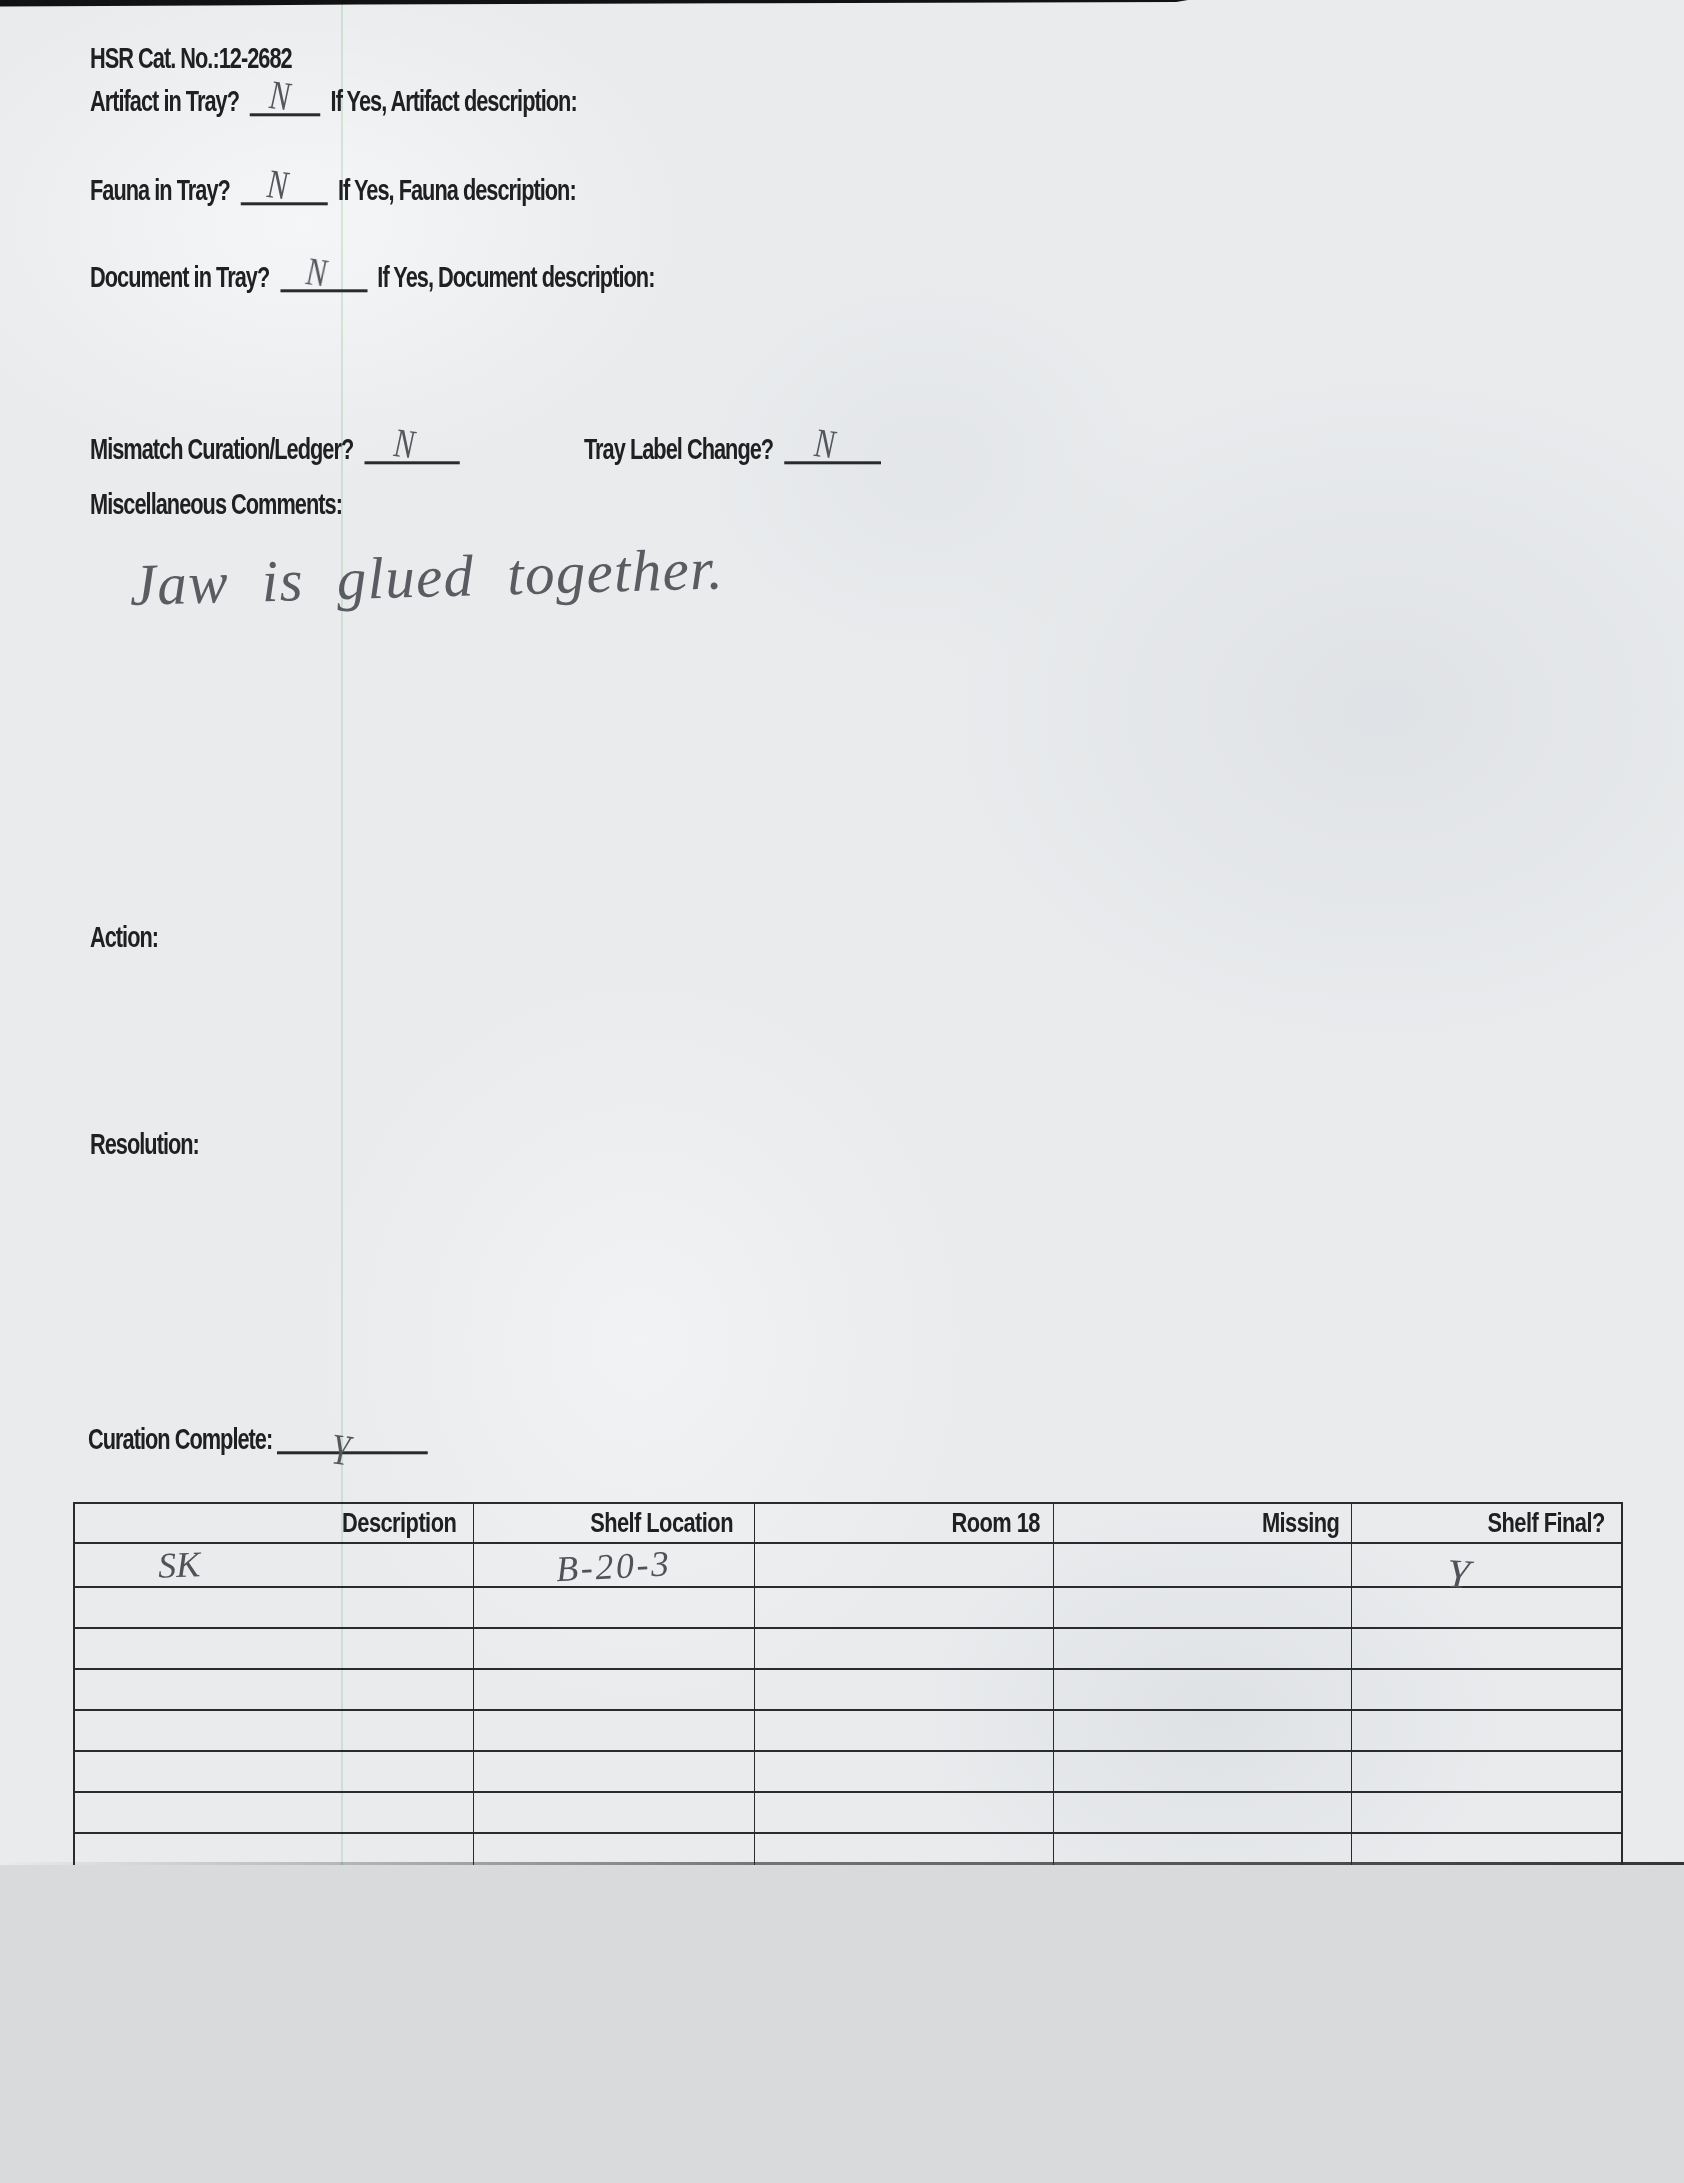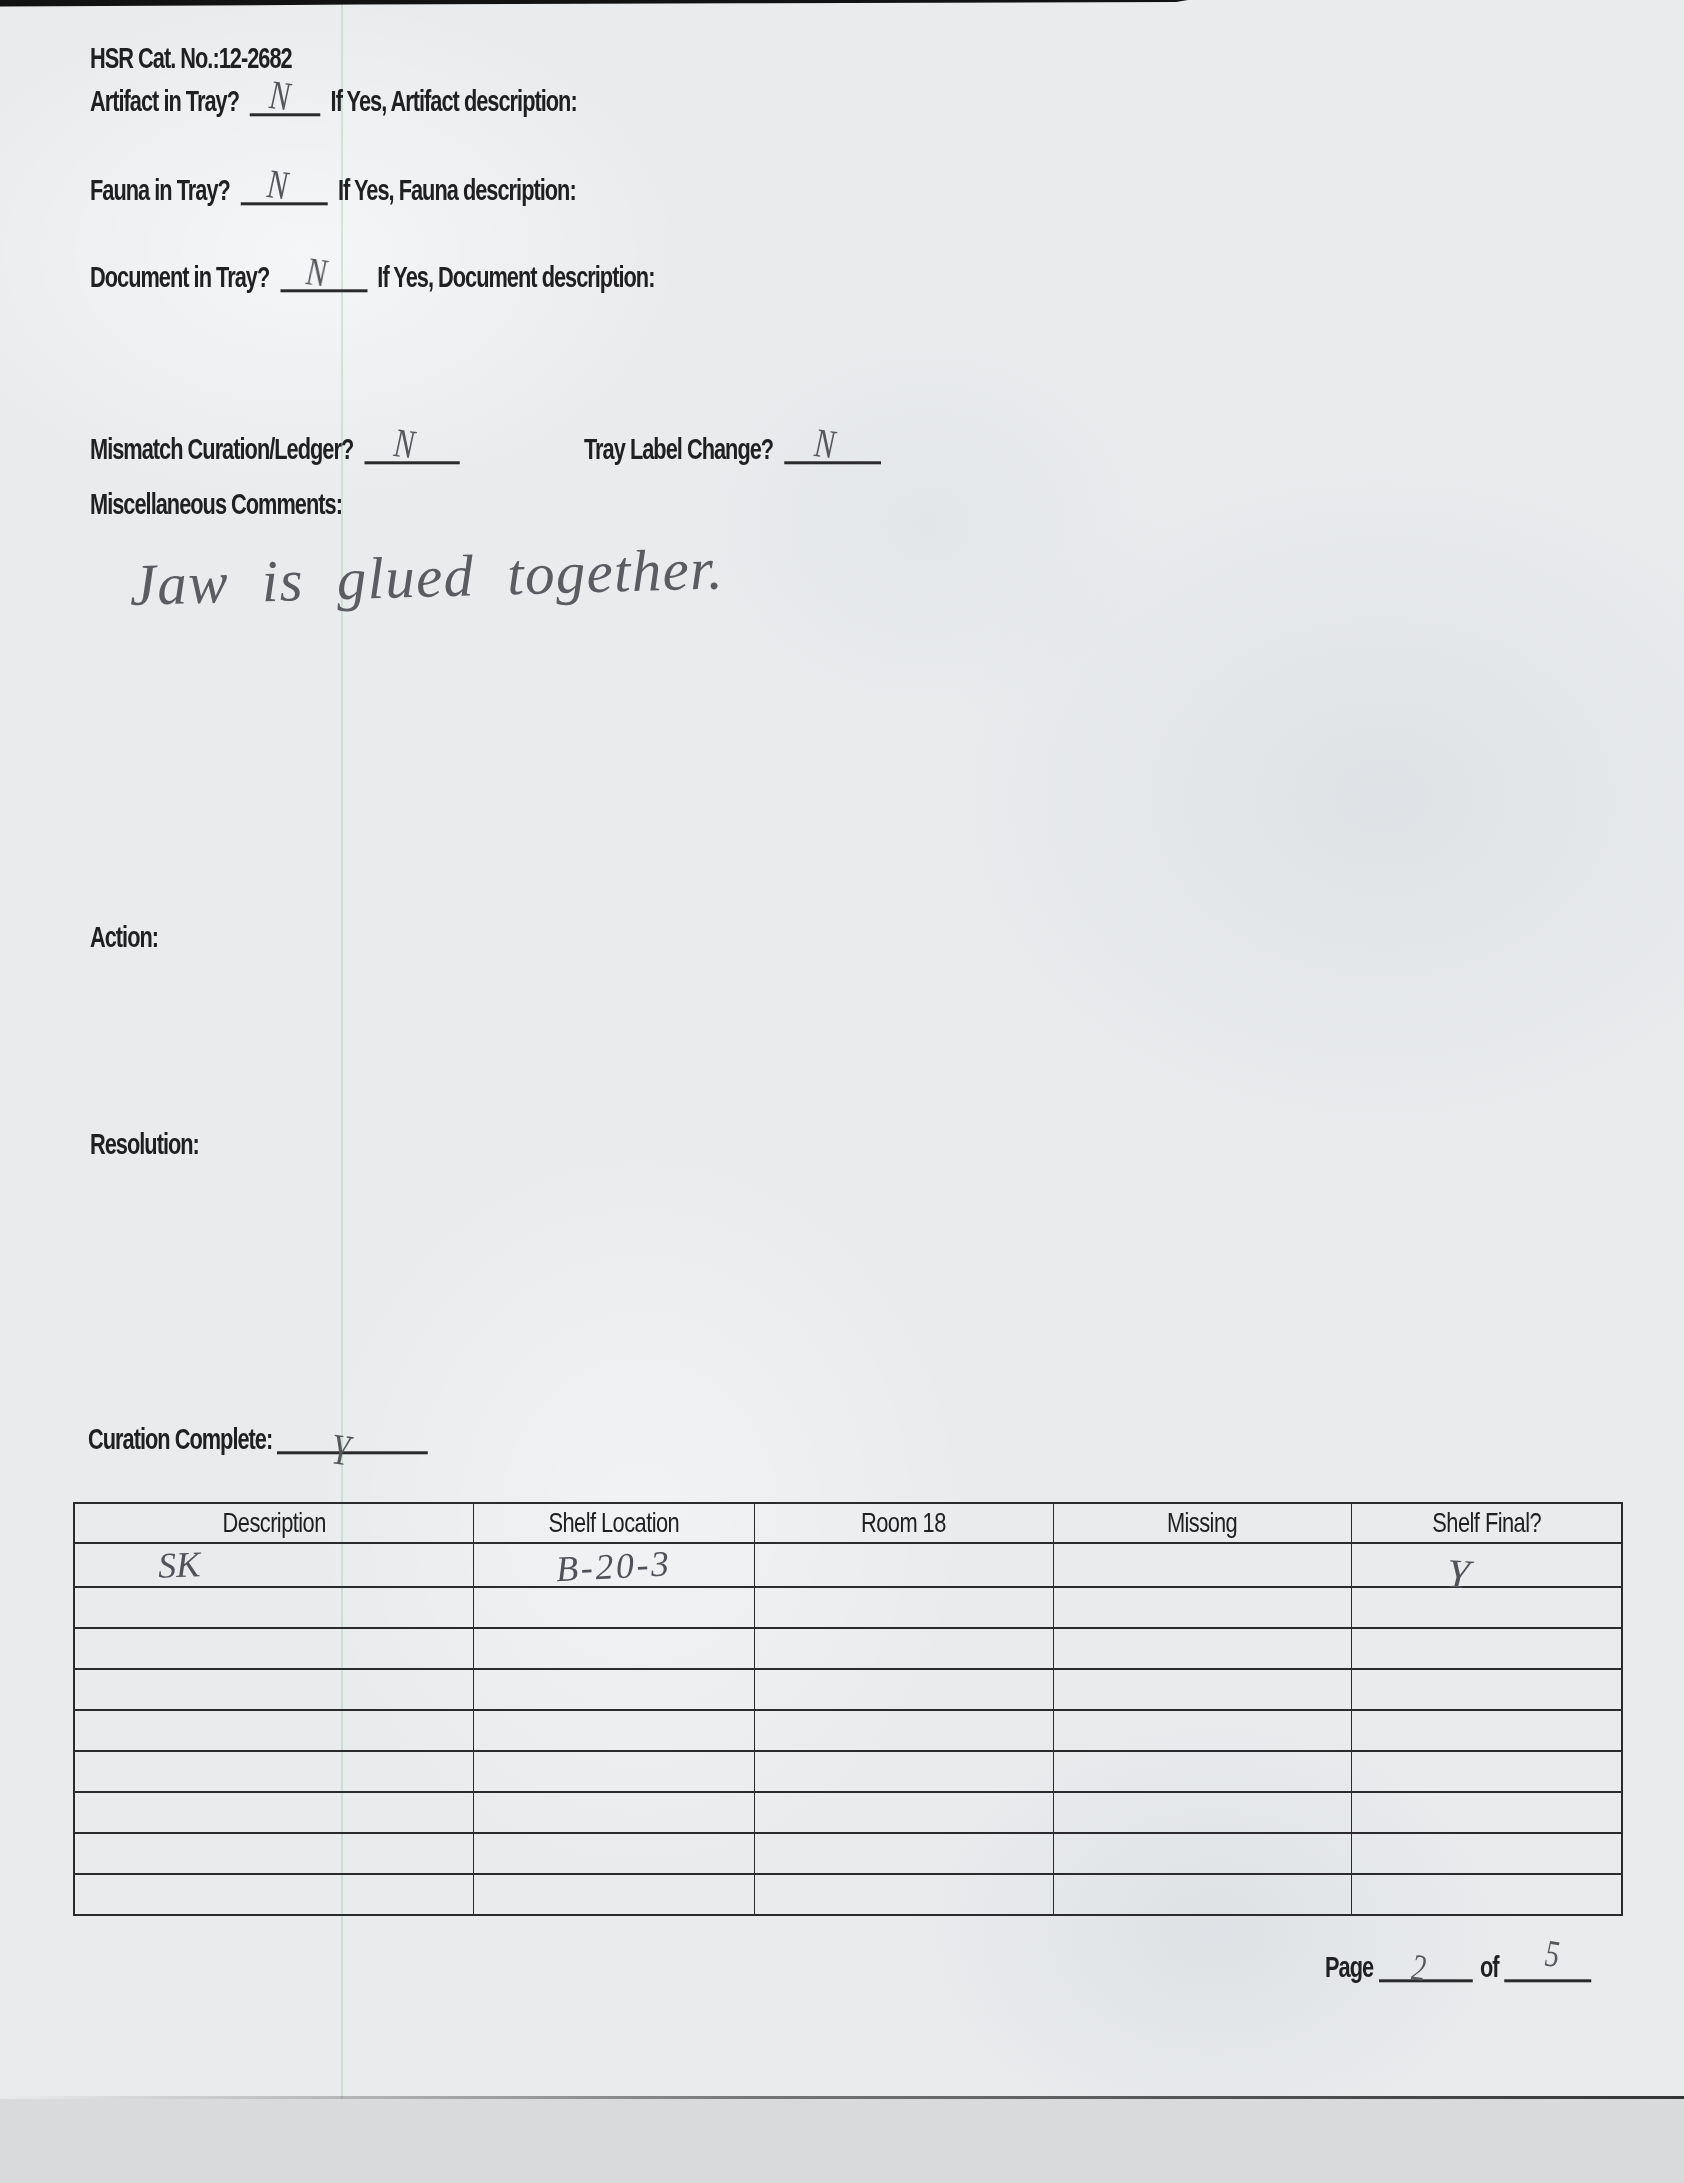--- a/index.html
+++ b/index.html
@@ -1,20 +1,20 @@
 <!DOCTYPE html>
 <html style="font-size:10.6px"><head>
 <meta charset="utf-8">
 <style>
   html, body { margin: 0; padding: 0; background: #d8dadc; }
 
   .page {
     position: relative;
     width: 1685px;
-    height: 2099px;
+    height: 1865px;
     overflow: hidden;
     background-color: #e9ebed;
     background-image:
       radial-gradient(ellipse 594px 396px at 18% 12%, rgba(255,255,255,0.55), transparent 65%),
       radial-gradient(ellipse 726px 561px at 82% 38%, rgba(209,213,219,0.40), transparent 62%),
       radial-gradient(ellipse 561px 627px at 38% 72%, rgba(255,255,255,0.38), transparent 60%),
       radial-gradient(ellipse 502px 370px at 72% 92%, rgba(206,210,216,0.38), transparent 60%),
       radial-gradient(ellipse 396px 330px at 55% 25%, rgba(214,218,224,0.30), transparent 60%);
     font-family: "Liberation Sans", sans-serif;
   }
@@ -104,24 +104,24 @@
   .inv-table th, .inv-table td {
     border: 1.3px solid #2b2b2d;
     border-top-width: 2px;
     border-bottom-width: 2px;
     padding: 0;
     overflow: visible;
   }
   .inv-table th {
     height: 38px;
     font-size: 28px;
-    font-weight: normal;
+    font-weight: bold;
     letter-spacing: -0.7px;
     color: #202022;
-    text-align: center;
+    text-align: right;
     vertical-align: middle;
   }
   .inv-table th .hdr-inner { display: inline-block; transform: scaleX(0.78); }
   .inv-table td {
     height: 39px;
     font-size: 36px;
     text-align: center;
     vertical-align: middle;
   }
   .inv-table td .cell-hw {

